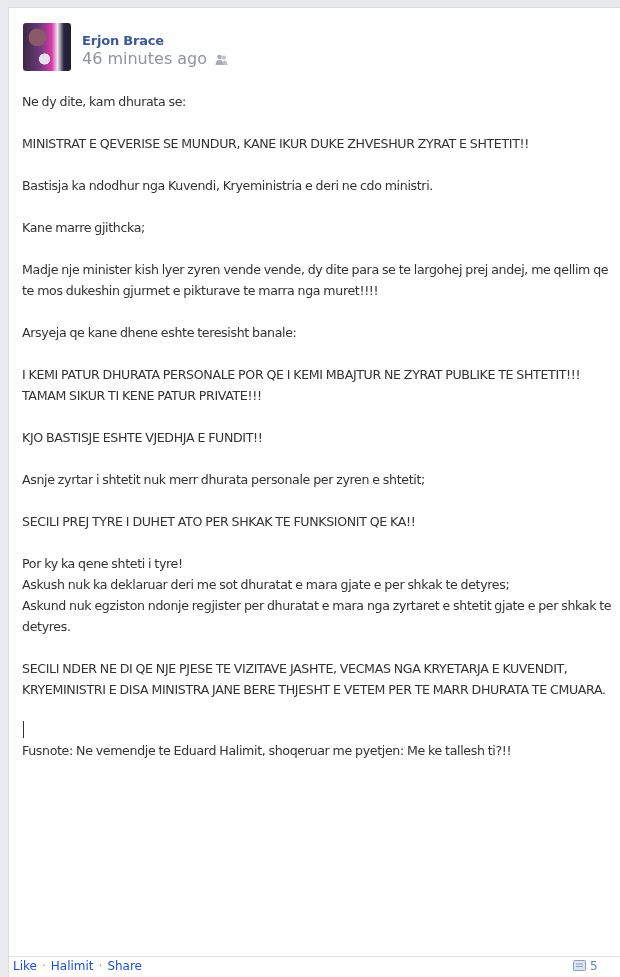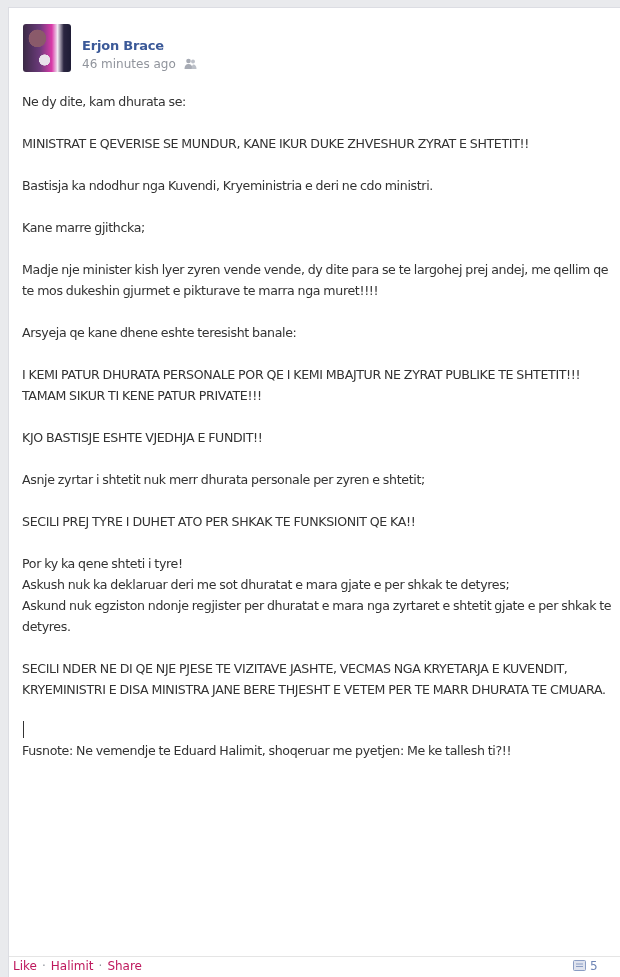--- a/index.html
+++ b/index.html
@@ -23,21 +23,21 @@
       background: #ffffff;
       border-top: 1px solid #dcdde3;
       border-left: 1px solid #dcdde3;
     }
     .header {
       position: absolute;
       left: 14px;
       top: 14px;
       height: 50px;
       display: flex;
-      align-items: flex-end;
+      align-items: center;
     }
     .avatar {
       width: 48px;
       height: 48px;
       border-radius: 3px;
       background:
         radial-gradient(circle at 30% 30%, #8a5a6a 0 18%, transparent 19%),
         radial-gradient(circle at 45% 75%, #e8e0ea 0 12%, transparent 13%),
         linear-gradient(90deg, #3a2a45 0%, #6b3a7a 35%, #d93aa8 60%, #f0e8f2 72%, #2a2540 85%, #1e1c35 100%);
       overflow: hidden;
@@ -52,21 +52,21 @@
       font-weight: bold;
       font-size: 13px;
       color: #3b5998;
       line-height: 17px;
       letter-spacing: -0.2px;
     }
     .timeline {
       display: flex;
       align-items: center;
       margin-top: 2px;
-      font-size: 12px;
+      font-size: 16px;
       color: #90949c;
       line-height: 16px;
     }
     .time {
       color: #90949c;
     }
     .audience-icon {
       margin-left: 8px;
       width: 13px;
       height: 12px;
@@ -110,21 +110,21 @@
       position: absolute;
       left: 13px;
       top: 958px;
       font-size: 12px;
       color: #6d84b4;
       line-height: 16px;
       display: flex;
       align-items: center;
     }
     .footer .link {
-      color: #be185d;
+      color: #1d4ed8;
       cursor: pointer;
     }
     .footer .sep {
       color: #90949c;
       margin: 0 5px;
     }
     .comment-count {
       position: absolute;
       left: 573px;
       top: 958px;

